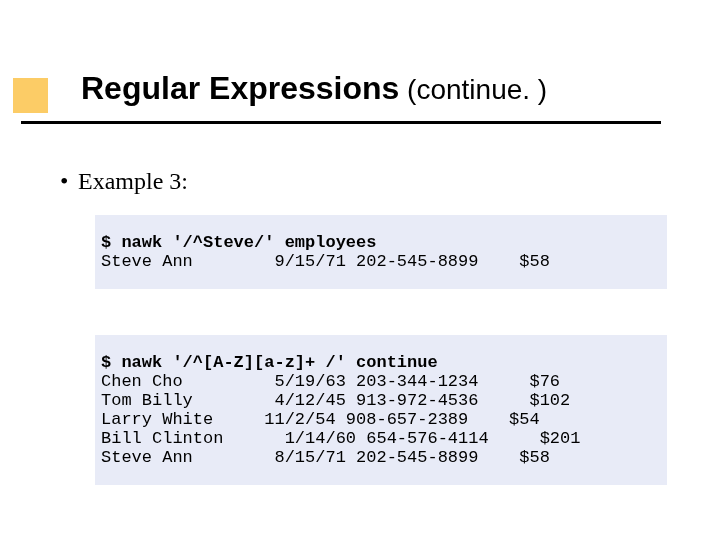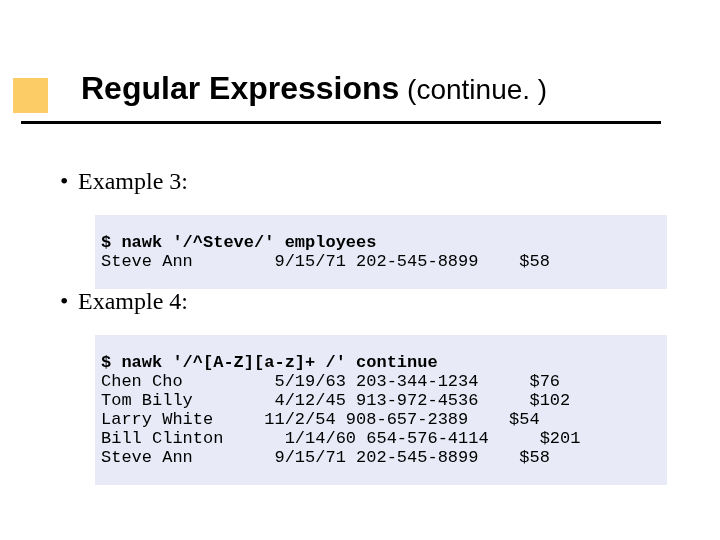--- a/index.html
+++ b/index.html
@@ -20,21 +20,20 @@
   <div class="deco-box"></div>
   <div class="title-wrap">
     <span class="title-main">Regular Expressions</span><span class="title-sub"> (continue. )</span>
   </div>
 
   <div class="bullet" style="top:168px;font-family:Liberation Serif, serif;"><span class="dot">•</span><span>Example 3:</span></div>
 
   <div class="codebox" style="top:215px;"><span class="cmd">$ nawk '/^Steve/' employees</span>
 <span>Steve Ann        9/15/71 202-545-8899    $58</span></div>
 
-  <div class="bullet" style="top:288px;"><span class="dot">•</span><span>Example 4:</span></div>
 
   <div class="codebox" style="top:335px;"><span class="cmd">$ nawk '/^[A-Z][a-z]+ /' continue</span>
 <span>Chen Cho         5/19/63 203-344-1234     $76
 Tom Billy        4/12/45 913-972-4536     $102
 Larry White     11/2/54 908-657-2389    $54
 Bill Clinton      1/14/60 654-576-4114     $201
-Steve Ann        9/15/71 202-545-8899    $58</span></div>
+Steve Ann        8/15/71 202-545-8899    $58</span></div>
 </div>
 
 </body></html>

